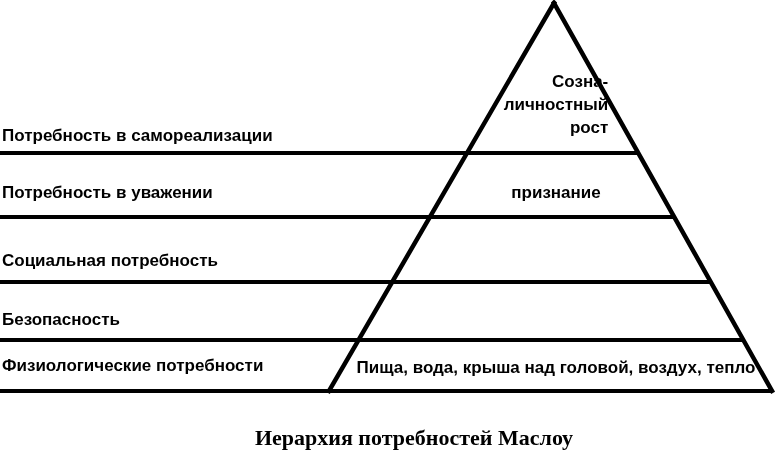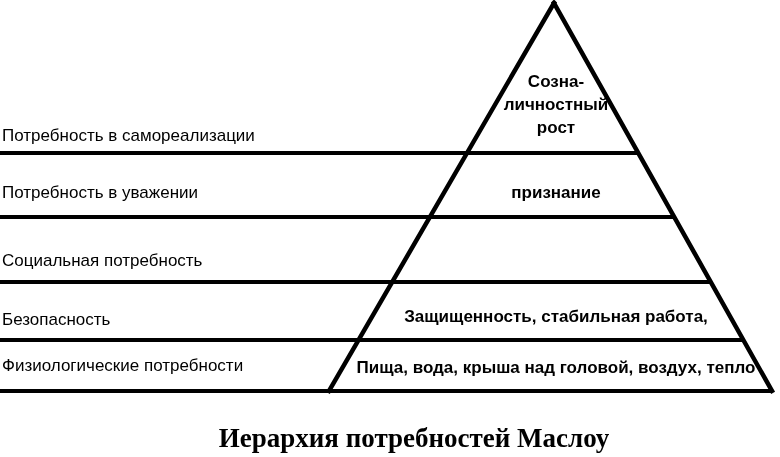--- a/index.html
+++ b/index.html
@@ -14,41 +14,41 @@
   }
   svg.lines { position: absolute; left: 0; top: 0; }
   .edge  { stroke: #000; fill: none; stroke-width: 4.5; stroke-linecap: square; }
   .hline { stroke: #000; fill: none; stroke-width: 4; stroke-linecap: butt; }
 
   .side-label {
     position: absolute;
     left: 2px;
     transform: translateY(-50%);
     font-size: 17px;
-    font-weight: normal;
+    font-weight: bold;
     white-space: nowrap;
     text-align: center;
   }
   .level-text {
     position: absolute;
     left: 556px;
     transform: translate(-50%, -50%);
-    text-align: center;
+    text-align: right;
     font-size: 17px;
     font-weight: bold;
     line-height: 23px;
     white-space: nowrap;
   }
   .caption {
     position: absolute;
     left: 414px;
     top: 438px;
     transform: translate(-50%, -50%);
     font-family: "Liberation Serif", serif;
-    font-size: 27px;
+    font-size: 22px;
     font-weight: bold;
     white-space: nowrap;
   }
 </style>
 </head>
 <body>
 
 <div class="stage">
 
   <svg class="lines" width="780" height="457" viewBox="0 0 780 457" aria-hidden="true">
@@ -72,21 +72,20 @@
     <div>личностный</div>
     <div>рост</div>
   </div>
 
   <div class="level-text" style="top:192px">
     <div>признание</div>
   </div>
 
 
   <div class="level-text" style="top:316px">
-    <div>Защищенность, стабильная работа,</div>
   </div>
 
   <div class="level-text" style="top:367px">
     <div>Пища, вода, крыша над головой, воздух, тепло</div>
   </div>
 
   <div class="caption">Иерархия потребностей Маслоу</div>
 
 </div>
 

